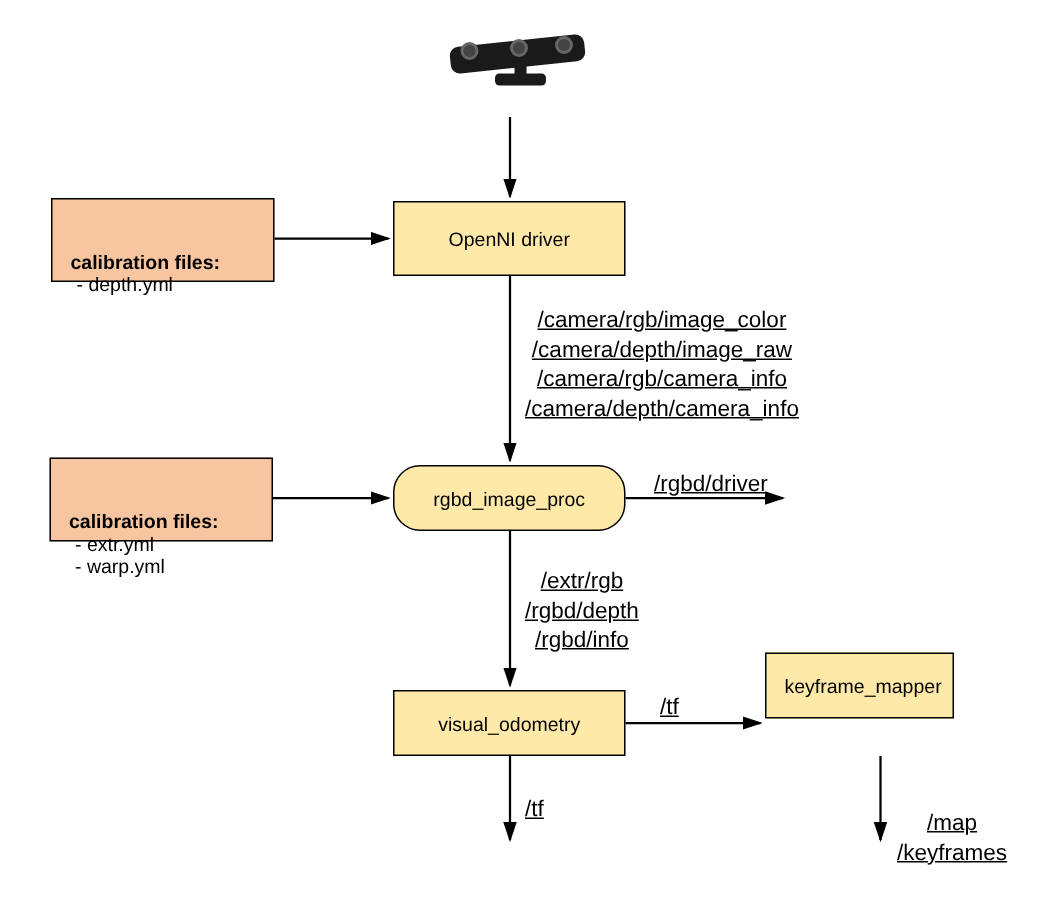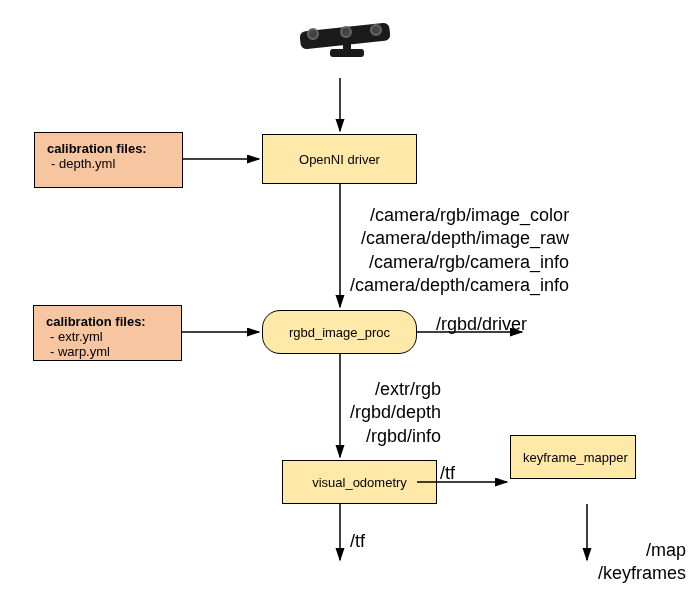--- a/index.html
+++ b/index.html
@@ -13,28 +13,29 @@
     height: 600px;
     position: relative;
   }
   .node {
     position: absolute;
     border: 1px solid #000;
     padding: 8px 12px;
   }
   .node-yellow { background: #ffe9a8; text-align: center; font-weight: normal; }
   .node-orange { background: #f7c59f; text-align: left; }
-  .node-orange .title { font-weight: bold; }
+  .node-orange .title { font-weight: bold; margin-top: 26px; }
   .node-orange .line { font-weight: normal; margin-left: 4px; }
   .label {
     position: absolute;
-    font-size: 18px;
-    text-align: right;
+    font-size: 15px;
+    text-align: center;
     line-height: 1.3;
     white-space: nowrap;
+    text-decoration: underline;
   }
   svg.arrows {
     position: absolute;
     top: 0; left: 0;
     width: 695px; height: 600px;
     pointer-events: none;
   }
   
   .camera {
     position: absolute;
@@ -93,21 +94,21 @@
 <div class="node node-yellow" style="left:262px; top:134px; width:155px; height:50px; line-height:34px;">OpenNI driver</div>
 
 <div class="node node-orange" style="left:33px; top:305px; width:149px; height:56px;">
   <div class="title">calibration files:</div>
   <div class="line">- extr.yml</div>
   <div class="line">- warp.yml</div>
 </div>
 
 <div class="node node-yellow" style="left:262px; top:310px; width:155px; height:44px; line-height:28px;border-radius:18px;">rgbd_image_proc</div>
 
-<div class="node node-yellow" style="left:262px; top:460px; width:155px; height:44px; line-height:28px;margin-left:20px;">visual_odometry</div>
+<div class="node node-yellow" style="left:262px; top:460px; width:155px; height:44px; line-height:28px;">visual_odometry</div>
 
 <div class="node node-yellow" style="left:510px; top:435px; width:126px; height:44px; line-height:28px;">keyframe_mapper</div>
 
 <div class="label" style="left:350px; top:204px;">
   <div>/camera/rgb/image_color</div>
   <div>/camera/depth/image_raw</div>
   <div>/camera/rgb/camera_info</div>
   <div>/camera/depth/camera_info</div>
 </div>
 

